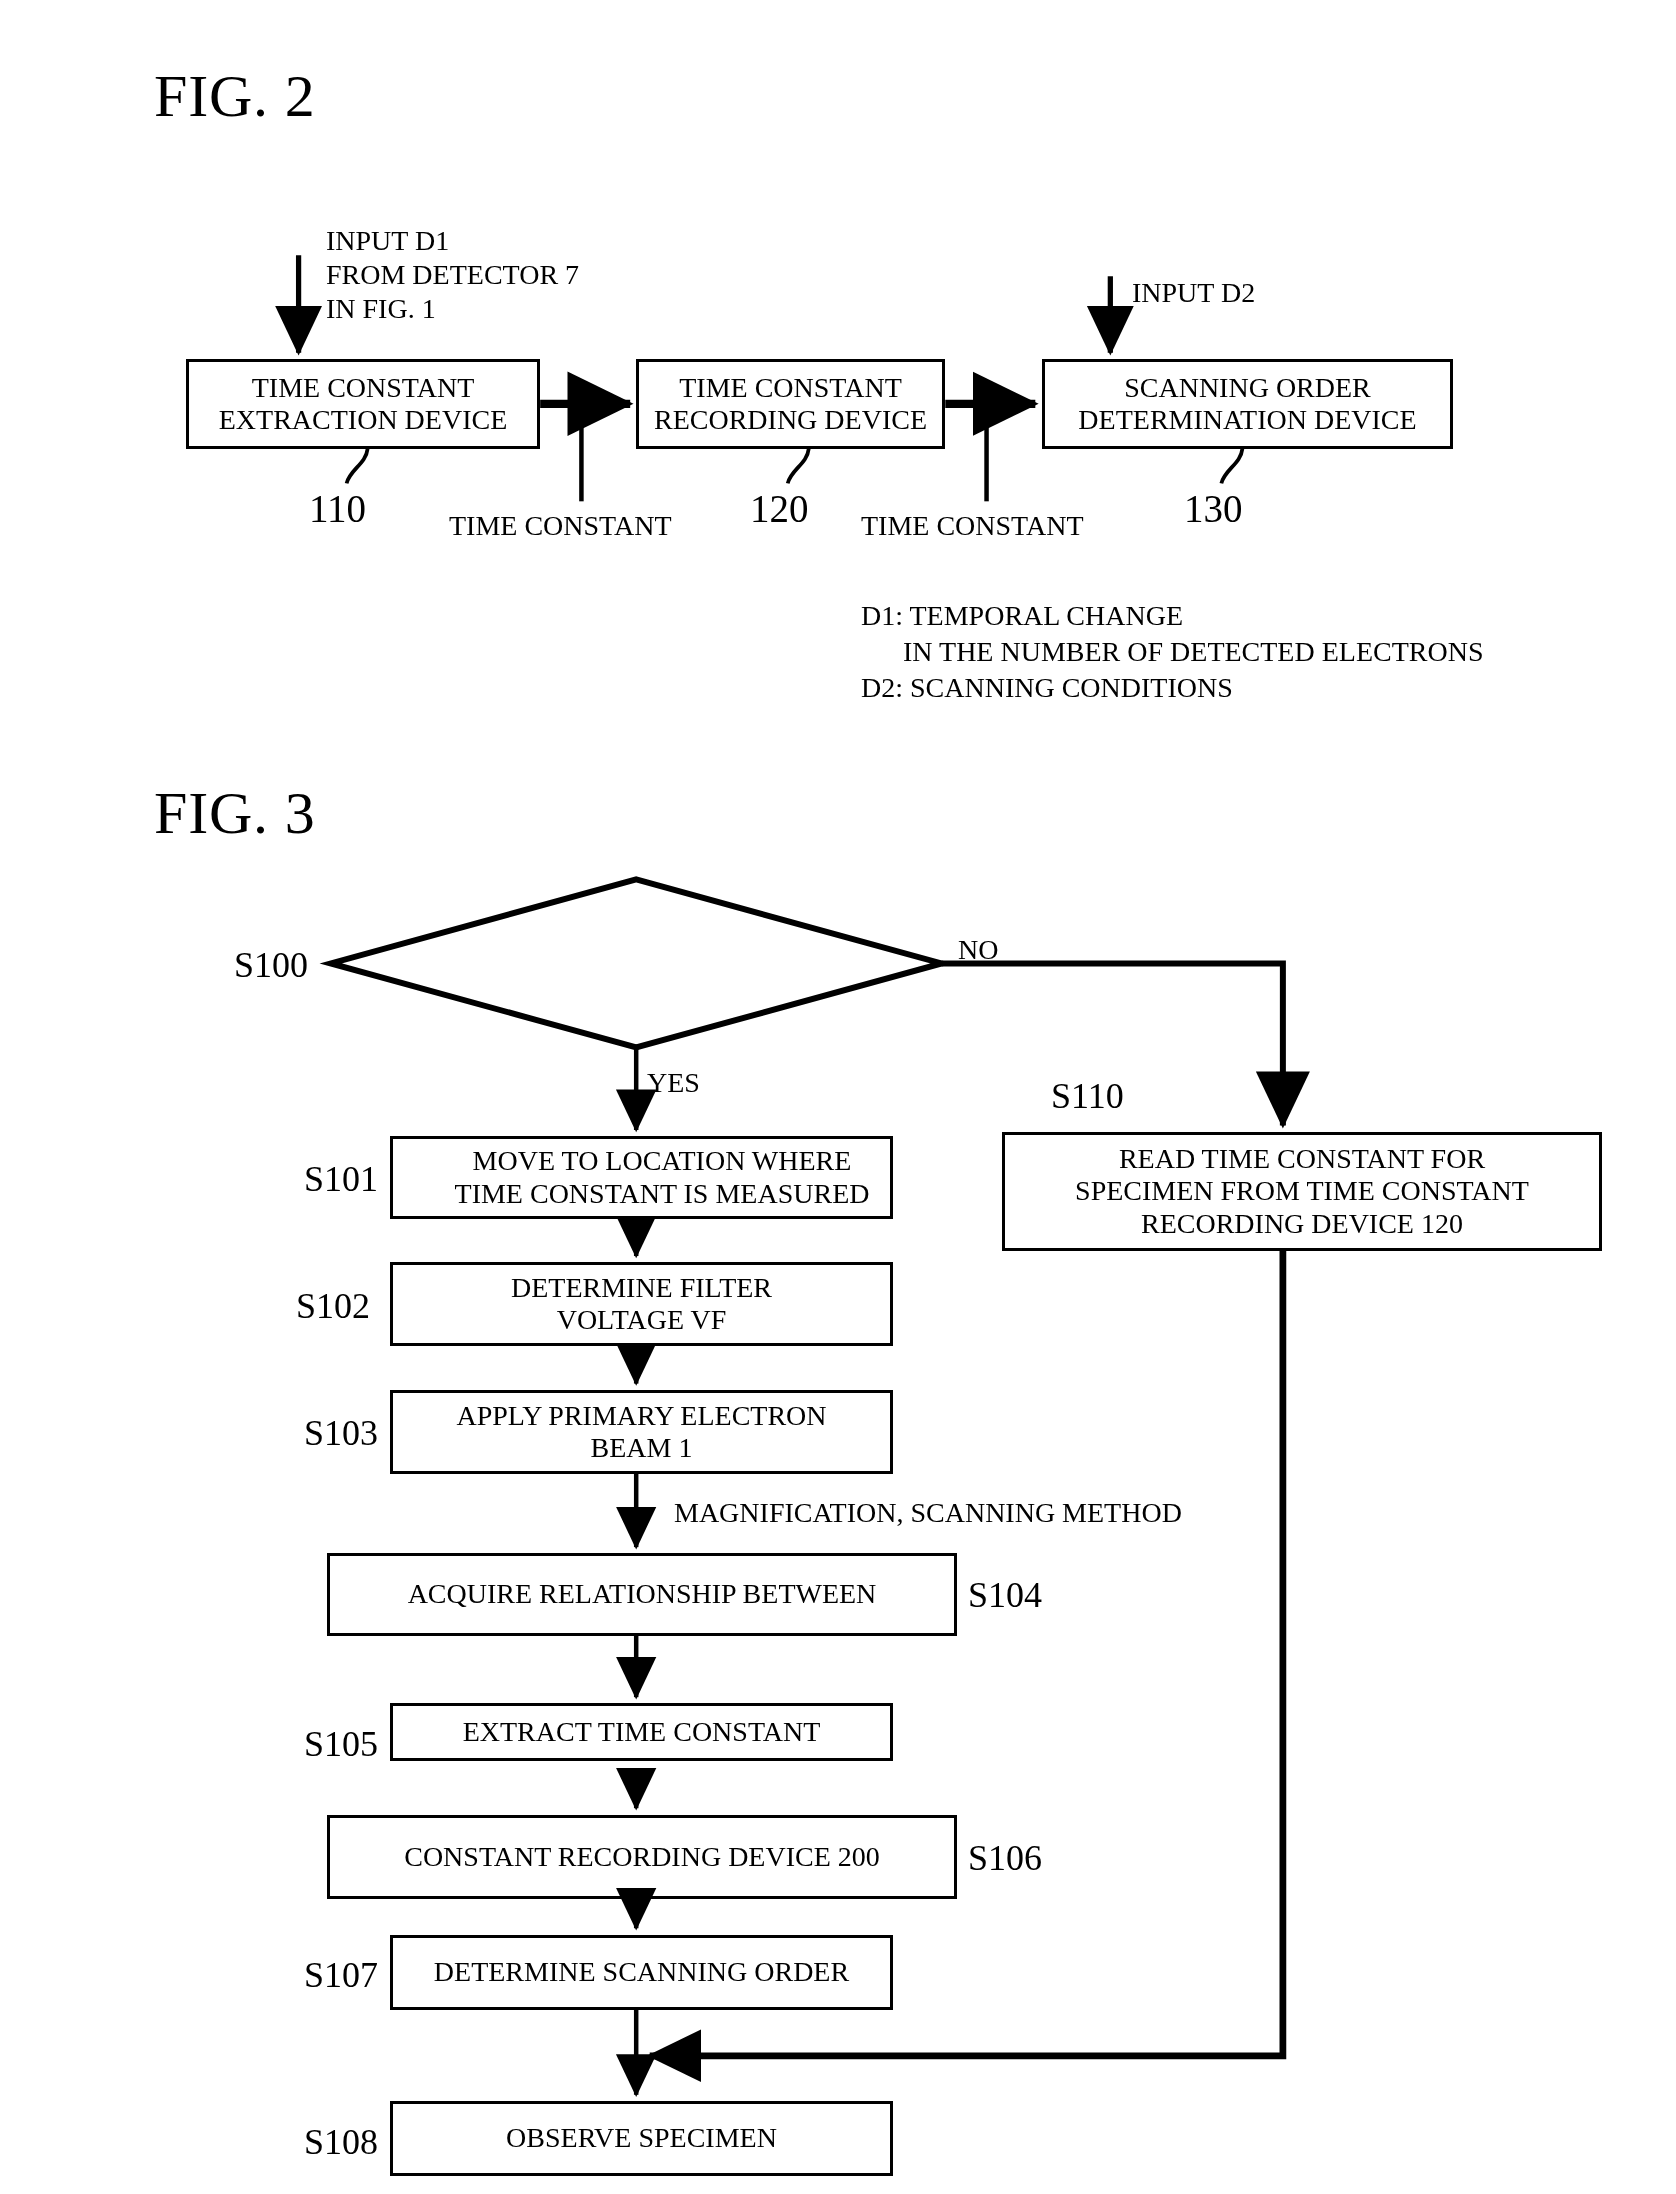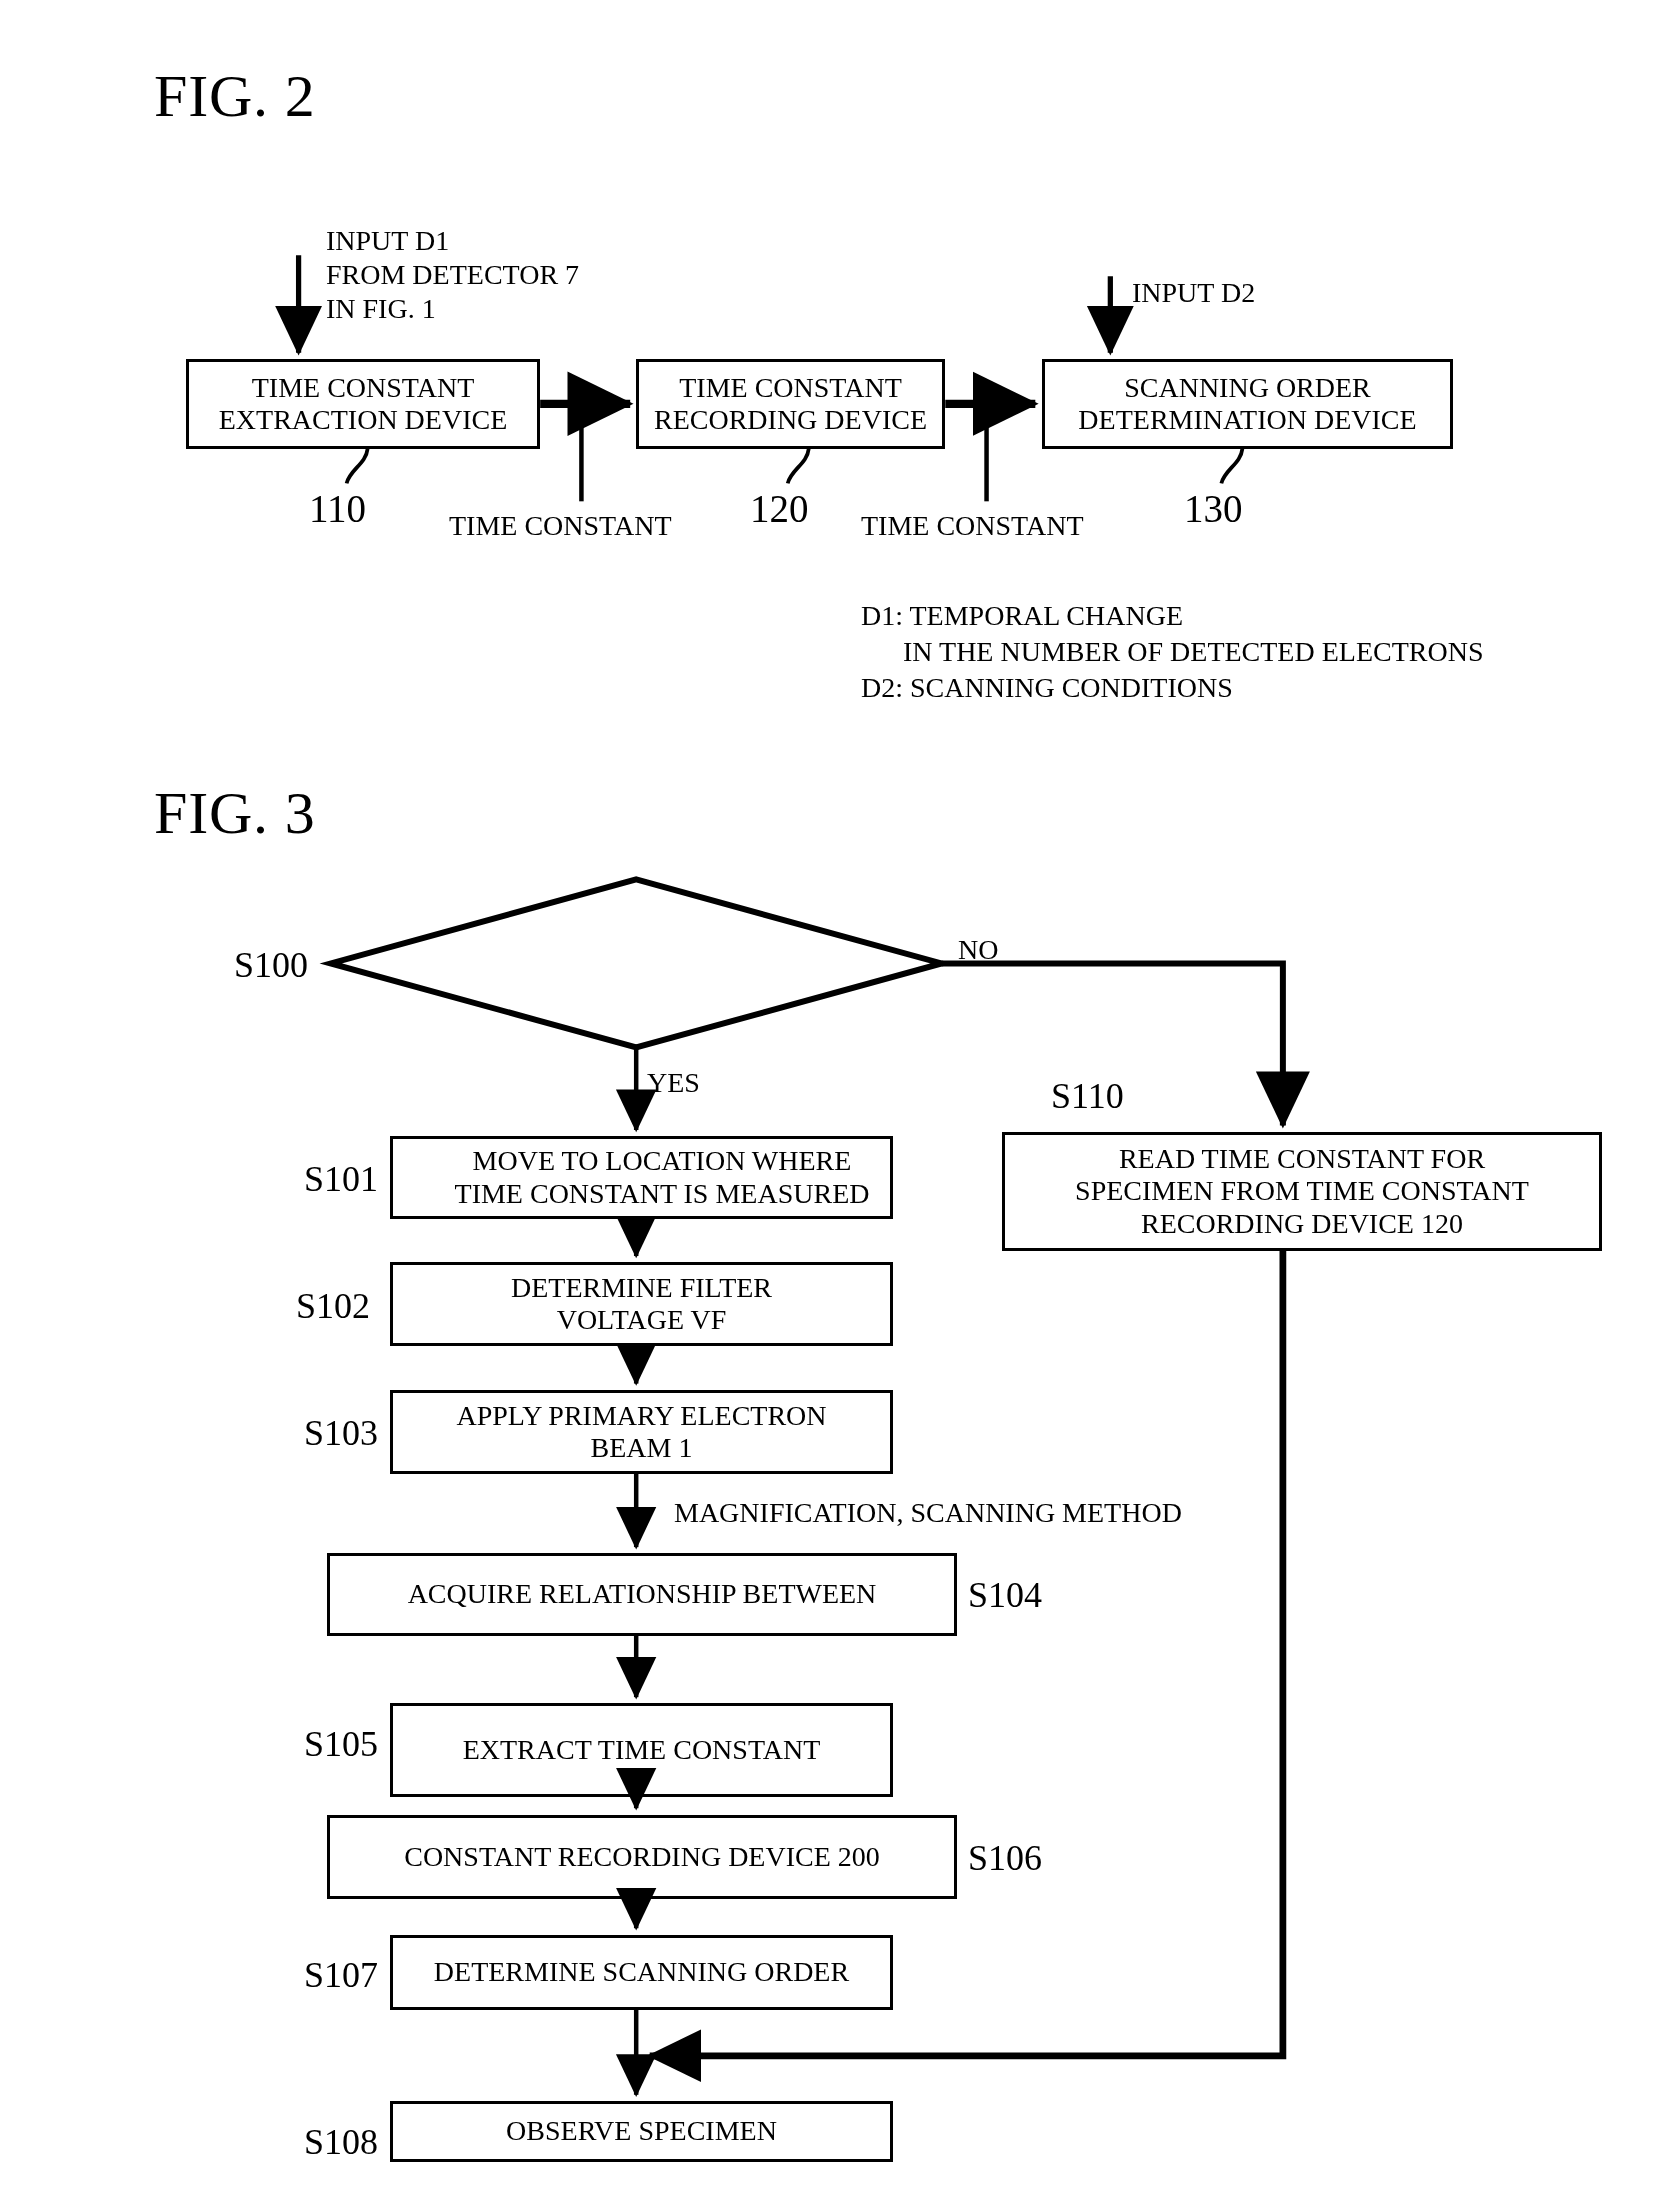--- a/index.html
+++ b/index.html
@@ -98,42 +98,42 @@
 
 <div class="txt" style="left:674px;top:1496px;">MAGNIFICATION, SCANNING METHOD</div>
 
 <div class="box" style="left:327px;top:1553px;width:630px;height:83px;">
   <div class="inner">
     <div>ACQUIRE RELATIONSHIP BETWEEN</div>
   </div>
 </div>
 <div class="step" style="left:968px;top:1574px;">S104</div>
 
-<div class="box" style="left:390px;top:1703px;width:503px;height:94px;">
+<div class="box" style="left:390px;top:1703px;width:503px;height:58px;">
   <div class="inner">
     <div>EXTRACT TIME CONSTANT</div>
   </div>
 </div>
 <div class="step" style="left:304px;top:1723px;">S105</div>
 
 <div class="box" style="left:327px;top:1815px;width:630px;height:84px;">
   <div class="inner">
     <div>CONSTANT RECORDING DEVICE 200</div>
   </div>
 </div>
 <div class="step" style="left:968px;top:1837px;">S106</div>
 
 <div class="box" style="left:390px;top:1935px;width:503px;height:75px;">
   <div class="inner">
     <div>DETERMINE SCANNING ORDER</div>
   </div>
 </div>
 <div class="step" style="left:304px;top:1954px;">S107</div>
 
-<div class="box" style="left:390px;top:2101px;width:503px;height:61px;">
+<div class="box" style="left:390px;top:2101px;width:503px;height:75px;">
   <div class="inner">
     <div>OBSERVE SPECIMEN</div>
   </div>
 </div>
 <div class="step" style="left:304px;top:2121px;">S108</div>
 
 <div class="box" style="left:1002px;top:1132px;width:600px;height:119px;">
   <div class="inner">
     <div>READ TIME CONSTANT FOR</div>
     <div>SPECIMEN FROM TIME CONSTANT</div>

